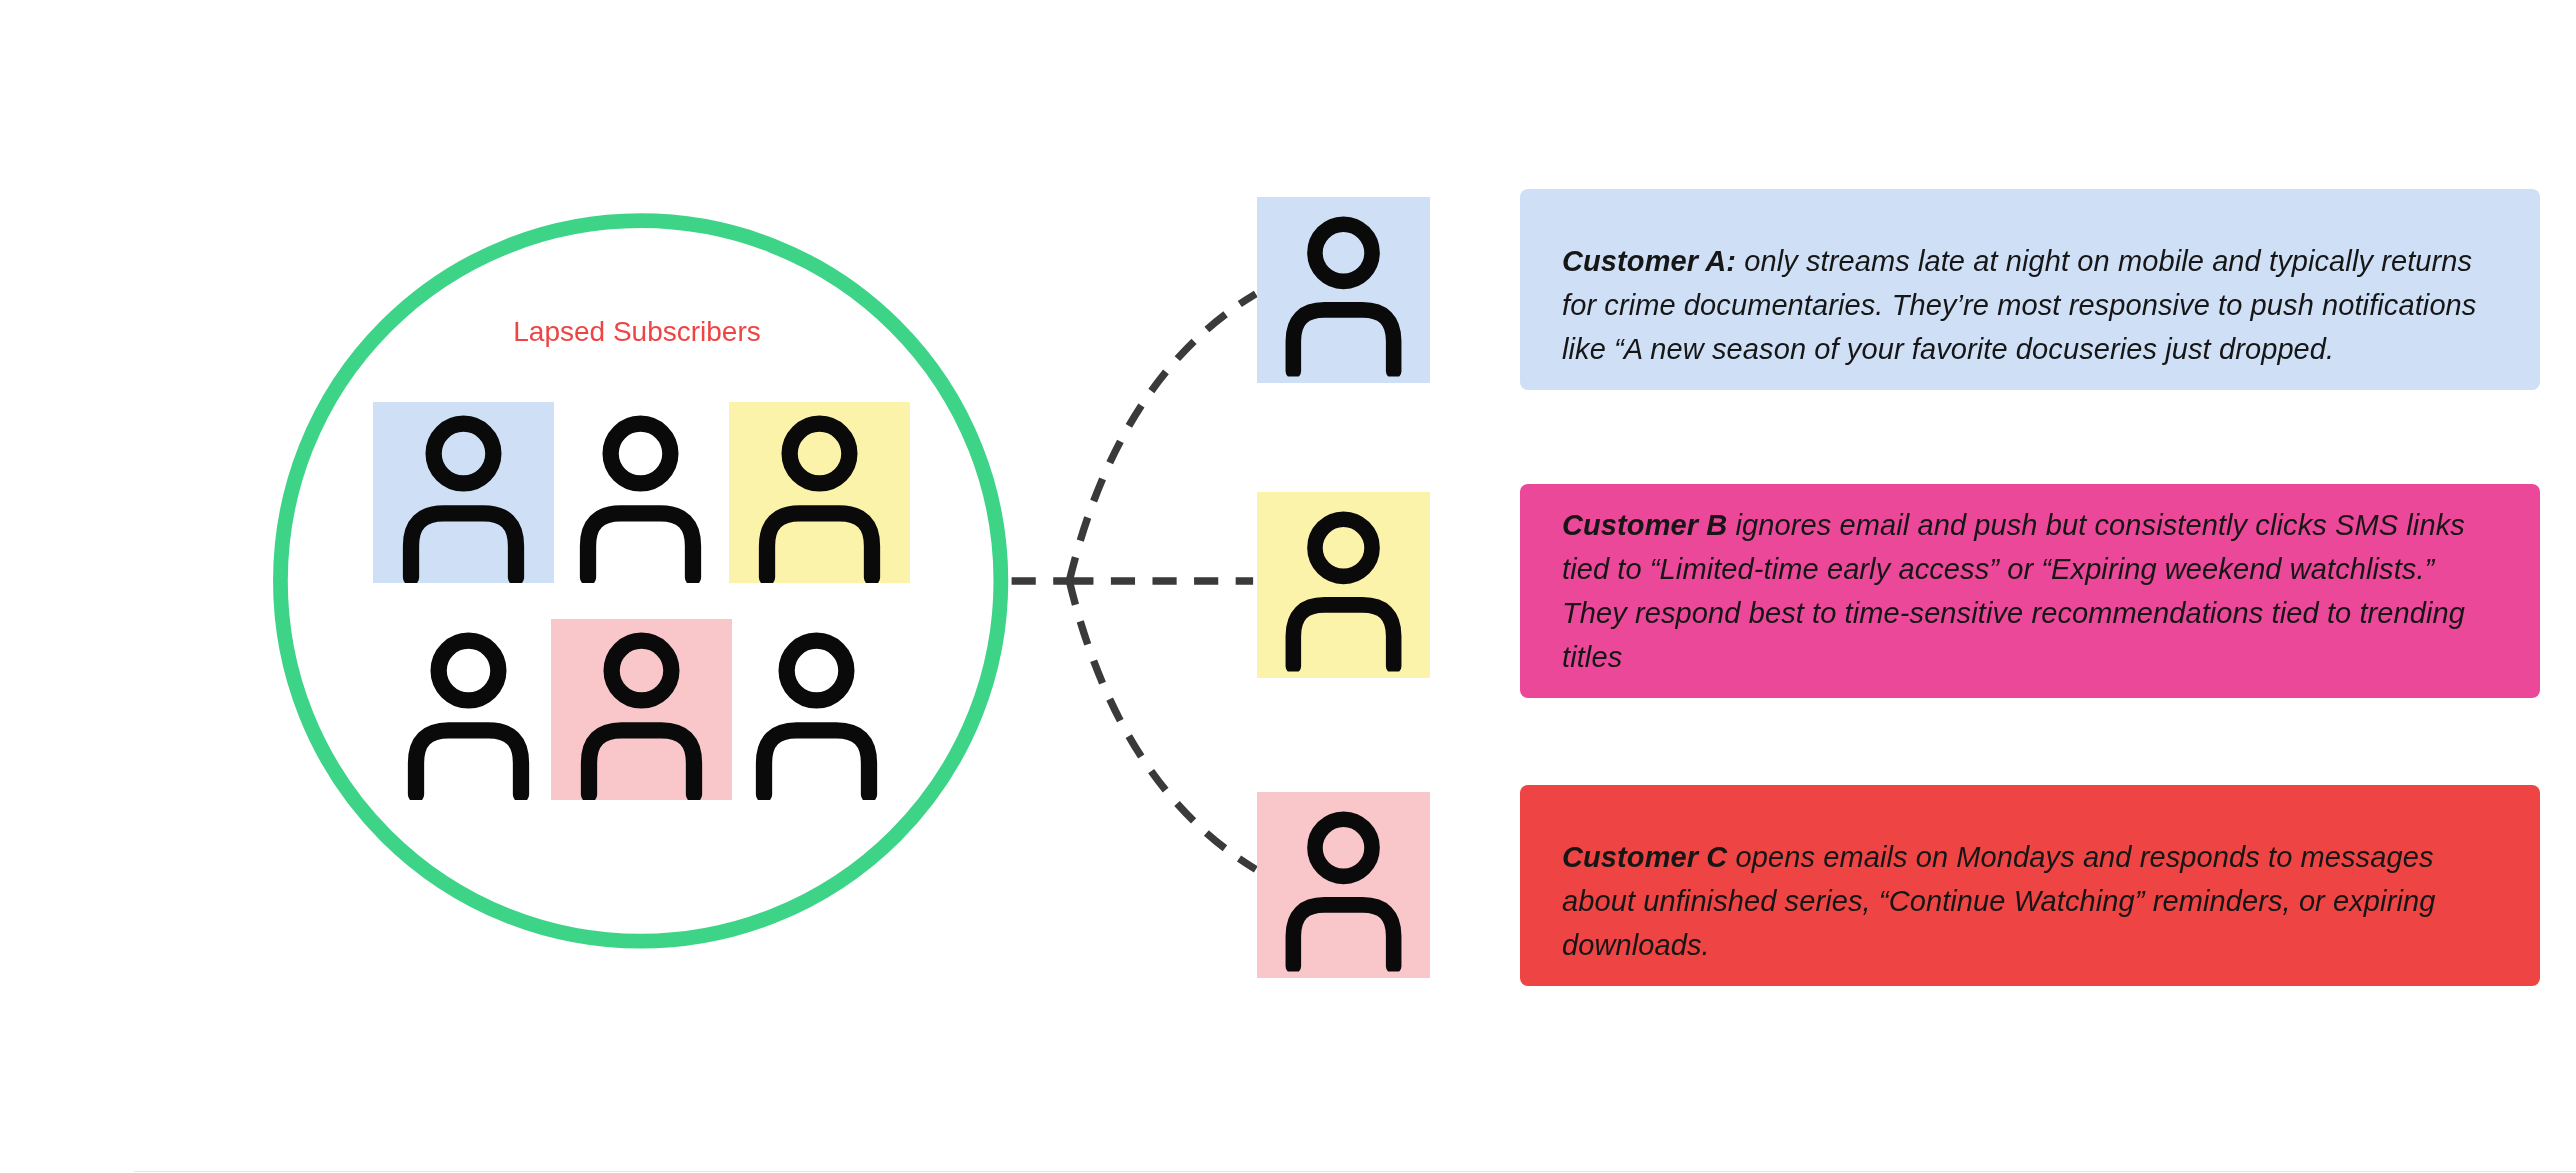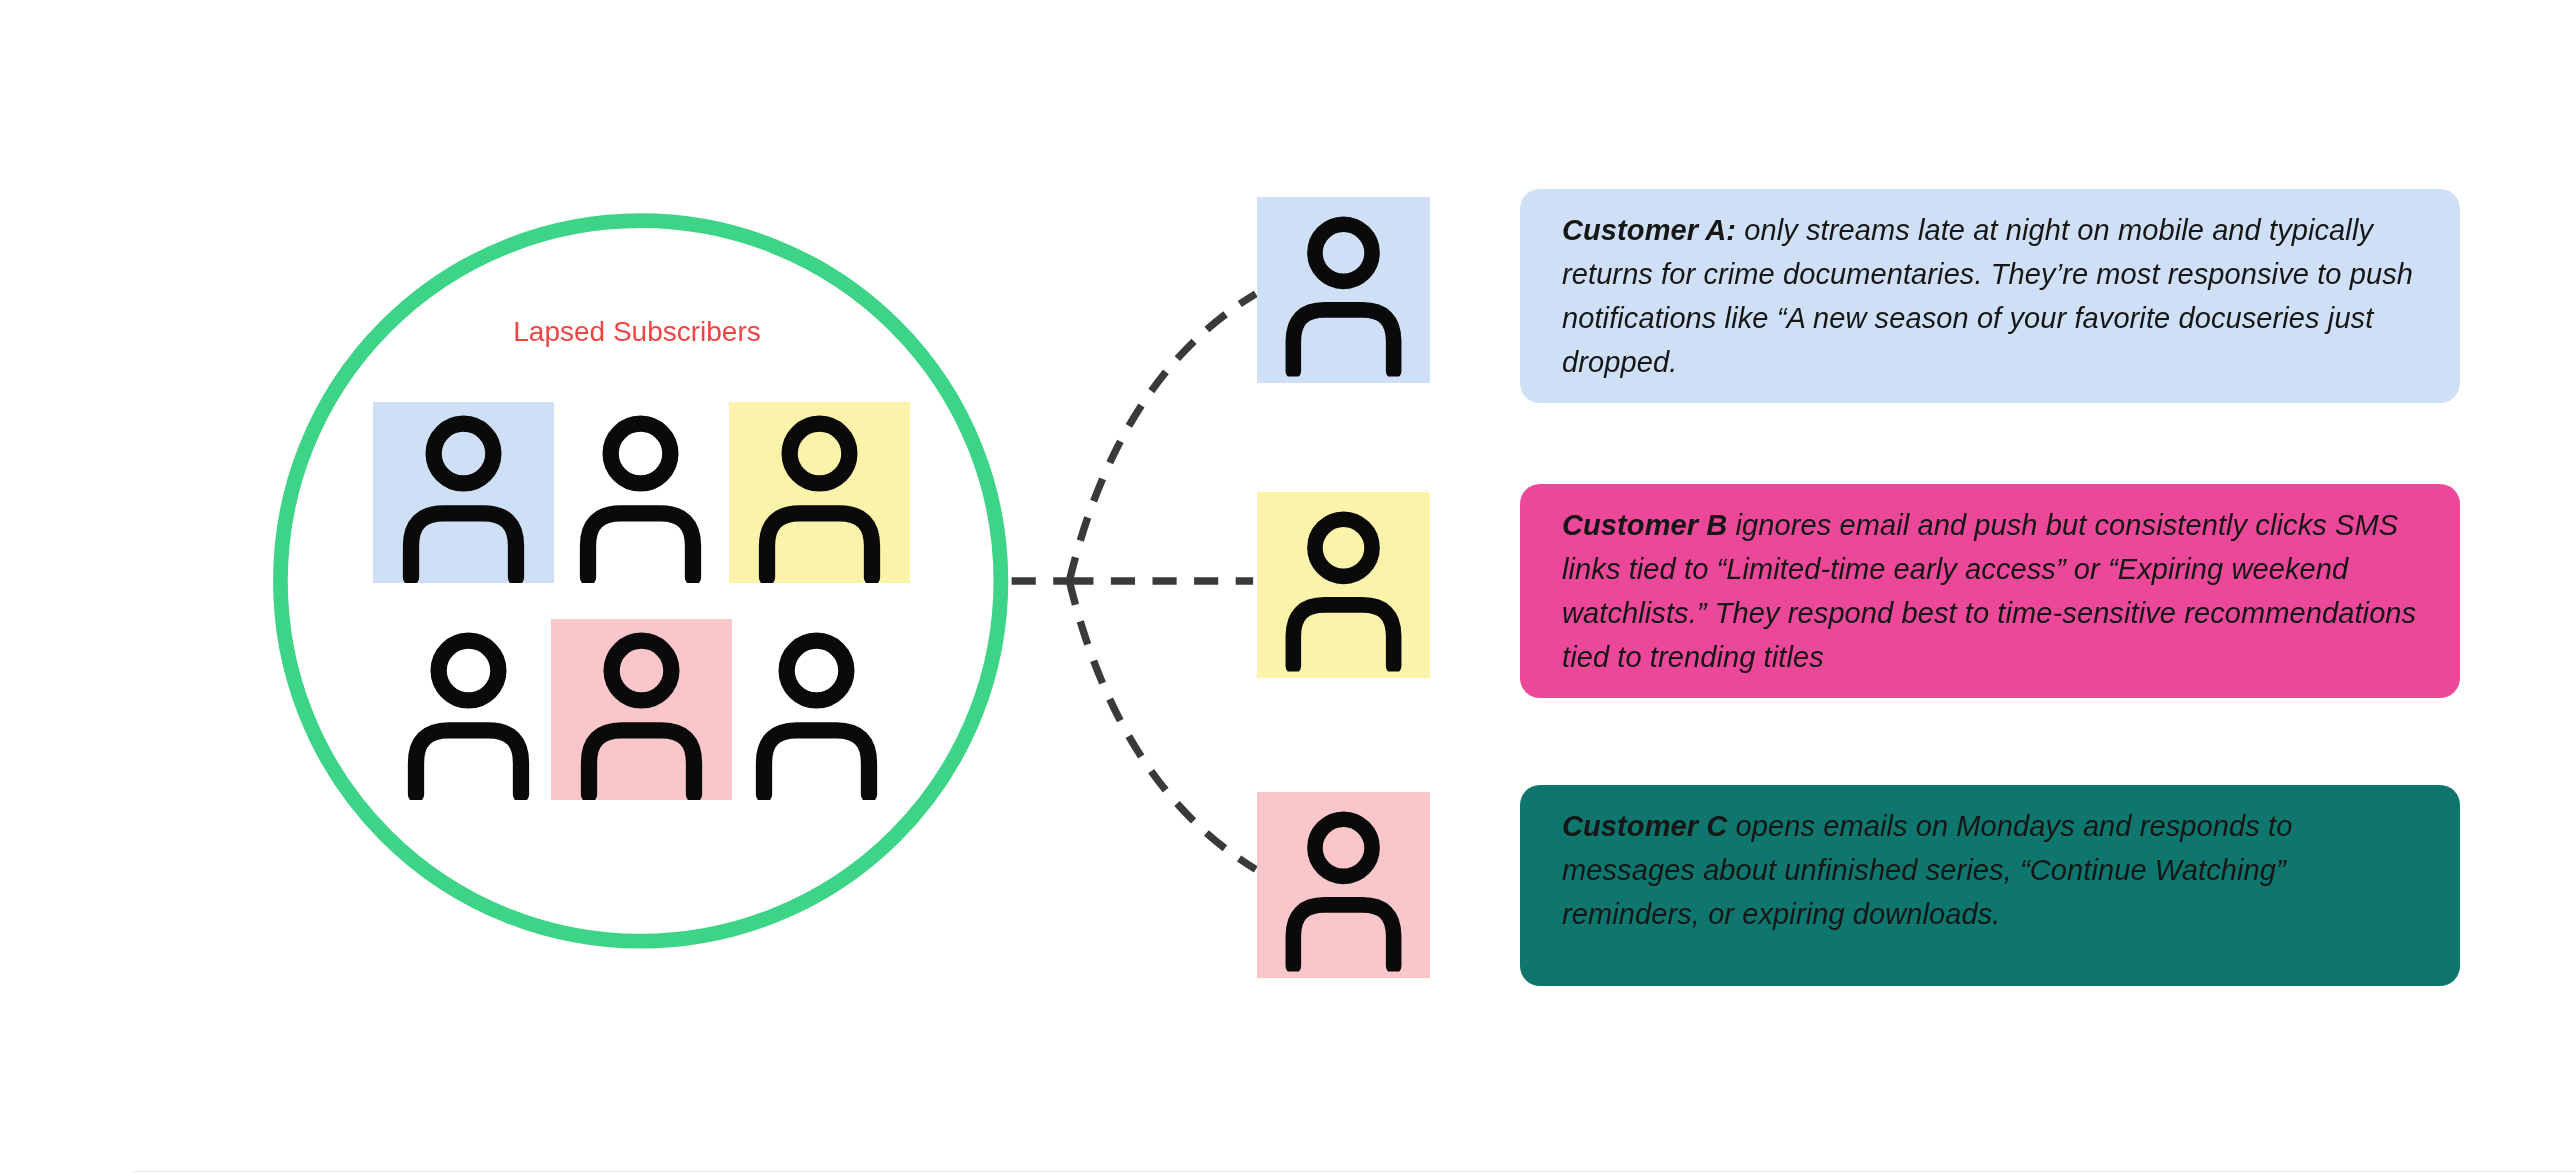--- a/index.html
+++ b/index.html
@@ -28,23 +28,23 @@
   .rb { left:1257px; top:492px; }
   .rc { left:1257px; top:792px; }
 
   .cluster-label {
     position:absolute; left:637px; top:315px; transform:translateX(-50%);
     font-size:28px; line-height:1.2; white-space:nowrap; color:#1f1f1f;
   }
 
   
   .card {
-    position:absolute; left:1520px; width:940px; min-height:201px;
-    border-radius:20px; box-sizing:border-box;
-    display:flex; align-items:flex-start; padding:19px 42px;
+    position:absolute; left:1520px; width:1020px; min-height:201px;
+    border-radius:8px; box-sizing:border-box;
+    display:flex; align-items:flex-end; padding:19px 42px;
   }
   .card p {
     margin:0; font-style:italic; font-size:29px; line-height:44px;
     letter-spacing:0.1px; color:#161616;
   }
   .card p b { font-weight:700; }
   .card-a { top:189px; }
   .card-b { top:484px; }
   .card-c { top:785px; }
 
@@ -125,19 +125,19 @@
         <use href="#person-icon"></use>
       </svg>
   </div>
 
   <div class="card card-a" style="background-color: rgb(207, 224, 246);">
     <p><b>Customer A:</b><span> only streams late at night on mobile and typically returns for crime documentaries. They’re most responsive to push notifications like “A new season of your favorite docuseries just dropped.</span></p>
   </div>
   <div class="card card-b" style="background-color: #ec4899;">
     <p><b>Customer B</b><span> ignores email and push but consistently clicks SMS links tied to “Limited-time early access” or “Expiring weekend watchlists.” They respond best to time-sensitive recommendations tied to trending titles</span></p>
   </div>
-  <div class="card card-c" style="background-color: #0f766e;">
+  <div class="card card-c" style="background-color: #ef4444;">
     <p><b>Customer C</b><span> opens emails on Mondays and responds to messages about unfinished series, “Continue Watching” reminders, or expiring downloads.</span></p>
   </div>
 
   <div class="bottom-line"></div>
 </div>
 
 
 </body></html>

